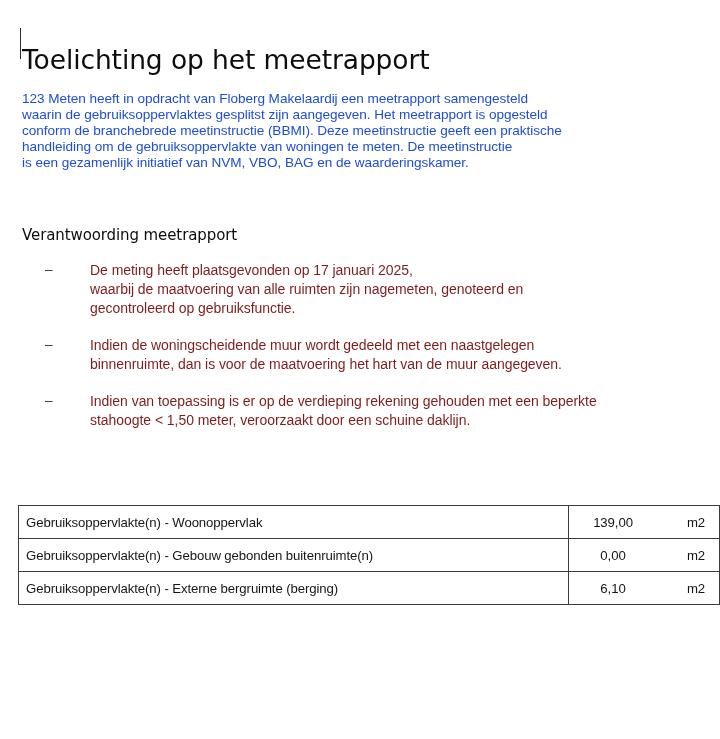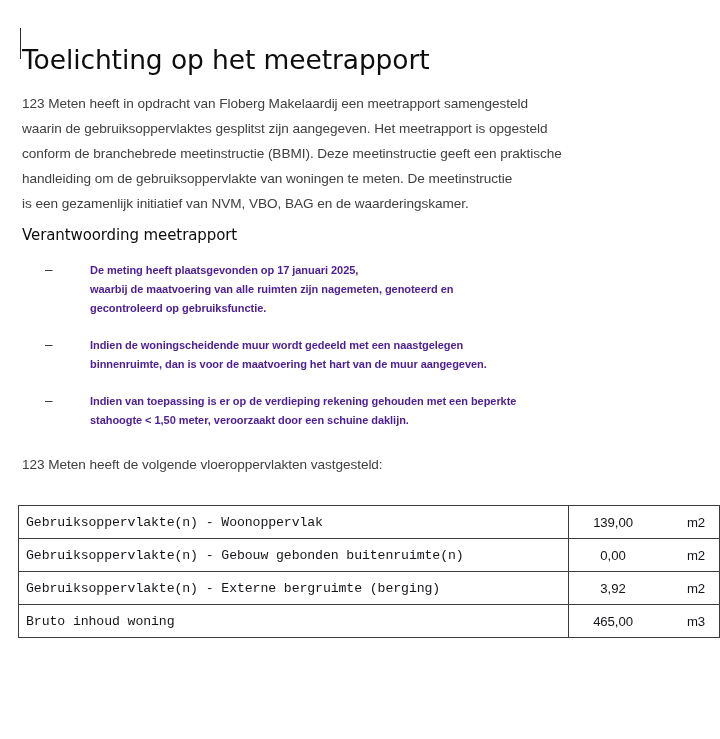--- a/index.html
+++ b/index.html
@@ -53,22 +53,22 @@
     color: #0d0d0d;
     white-space: nowrap;
   }
 
   
   .para {
     position: absolute;
     left: 22px;
     font-family: "Liberation Sans", sans-serif;
     font-size: 13.6px;
-    line-height: 25px;
-    color: #404040;
+    line-height: 16px;
+    color: #1d4ed8;
     white-space: pre-line;
     letter-spacing: -0.05px;
   }
   #intro-paragraph { top: 91px; width: 640px; }
   #table-intro     { top: 452px; width: 640px; }
 
   
   .list {
     position: absolute;
     left: 0;
@@ -85,27 +85,26 @@
     top: 0;
     font-family: "Liberation Sans", sans-serif;
     font-size: 13.6px;
     line-height: 18.8px;
     color: #1c1c22;
   }
   .list-item .li-text {
     display: block;
     margin-left: 45px;
     font-family: "Liberation Sans", sans-serif;
-    font-size: 11px;
+    font-size: 14px;
     line-height: 18.8px;
-    color: #4c1d95;
+    color: #7f1d1d;
     white-space: pre-line;
     letter-spacing: -0.05px;
     width: 600px;
-    font-weight: bold;
   }
   #list-item-0 { top: 261px; }
   #list-item-1 { top: 336px; }
   #list-item-2 { top: 392px; }
 
   
   .areas-table {
     position: absolute;
     left: 18px;
     top: 505px;
@@ -122,21 +121,20 @@
     padding: 0;
     font-size: 13.2px;
     color: #16161a;
     letter-spacing: -0.1px;
     vertical-align: middle;
   }
   .cell-label {
     width: 542px;
     padding-left: 7px !important;
     border-right: 1px solid #3c3c3c;
-    font-family: Liberation Mono, monospace;
   }
   .cell-value {
     width: 88px;
     text-align: center;
     padding-right: 6px !important;
     border-right: none !important;
     border-left: none !important;
   }
   .cell-unit {
     width: 46px;
@@ -181,40 +179,34 @@
     </div>
 
     <div class="list-item" id="list-item-2">
       <span class="dash">–</span>
       <span class="li-text">Indien van toepassing is er op de verdieping rekening gehouden met een beperkte
 stahoogte &lt; 1,50 meter, veroorzaakt door een schuine daklijn.</span>
     </div>
 
   </div>
 
-  <div class="para" id="table-intro">123 Meten heeft de volgende vloeroppervlakten vastgesteld:</div>
 
   <table class="areas-table">
     <tbody>
         <tr>
           <td class="cell-label">Gebruiksoppervlakte(n) - Woonoppervlak</td>
           <td class="cell-value">139,00</td>
           <td class="cell-unit">m2</td>
         </tr>
         <tr>
           <td class="cell-label">Gebruiksoppervlakte(n) - Gebouw gebonden buitenruimte(n)</td>
           <td class="cell-value">0,00</td>
           <td class="cell-unit">m2</td>
         </tr>
         <tr>
           <td class="cell-label">Gebruiksoppervlakte(n) - Externe bergruimte (berging)</td>
-          <td class="cell-value">3,92</td>
+          <td class="cell-value">6,10</td>
           <td class="cell-unit">m2</td>
-        </tr>
-        <tr>
-          <td class="cell-label">Bruto inhoud woning</td>
-          <td class="cell-value">465,00</td>
-          <td class="cell-unit">m3</td>
         </tr>
       </tbody>
   </table>
 
 </div>
 
 </body></html>

